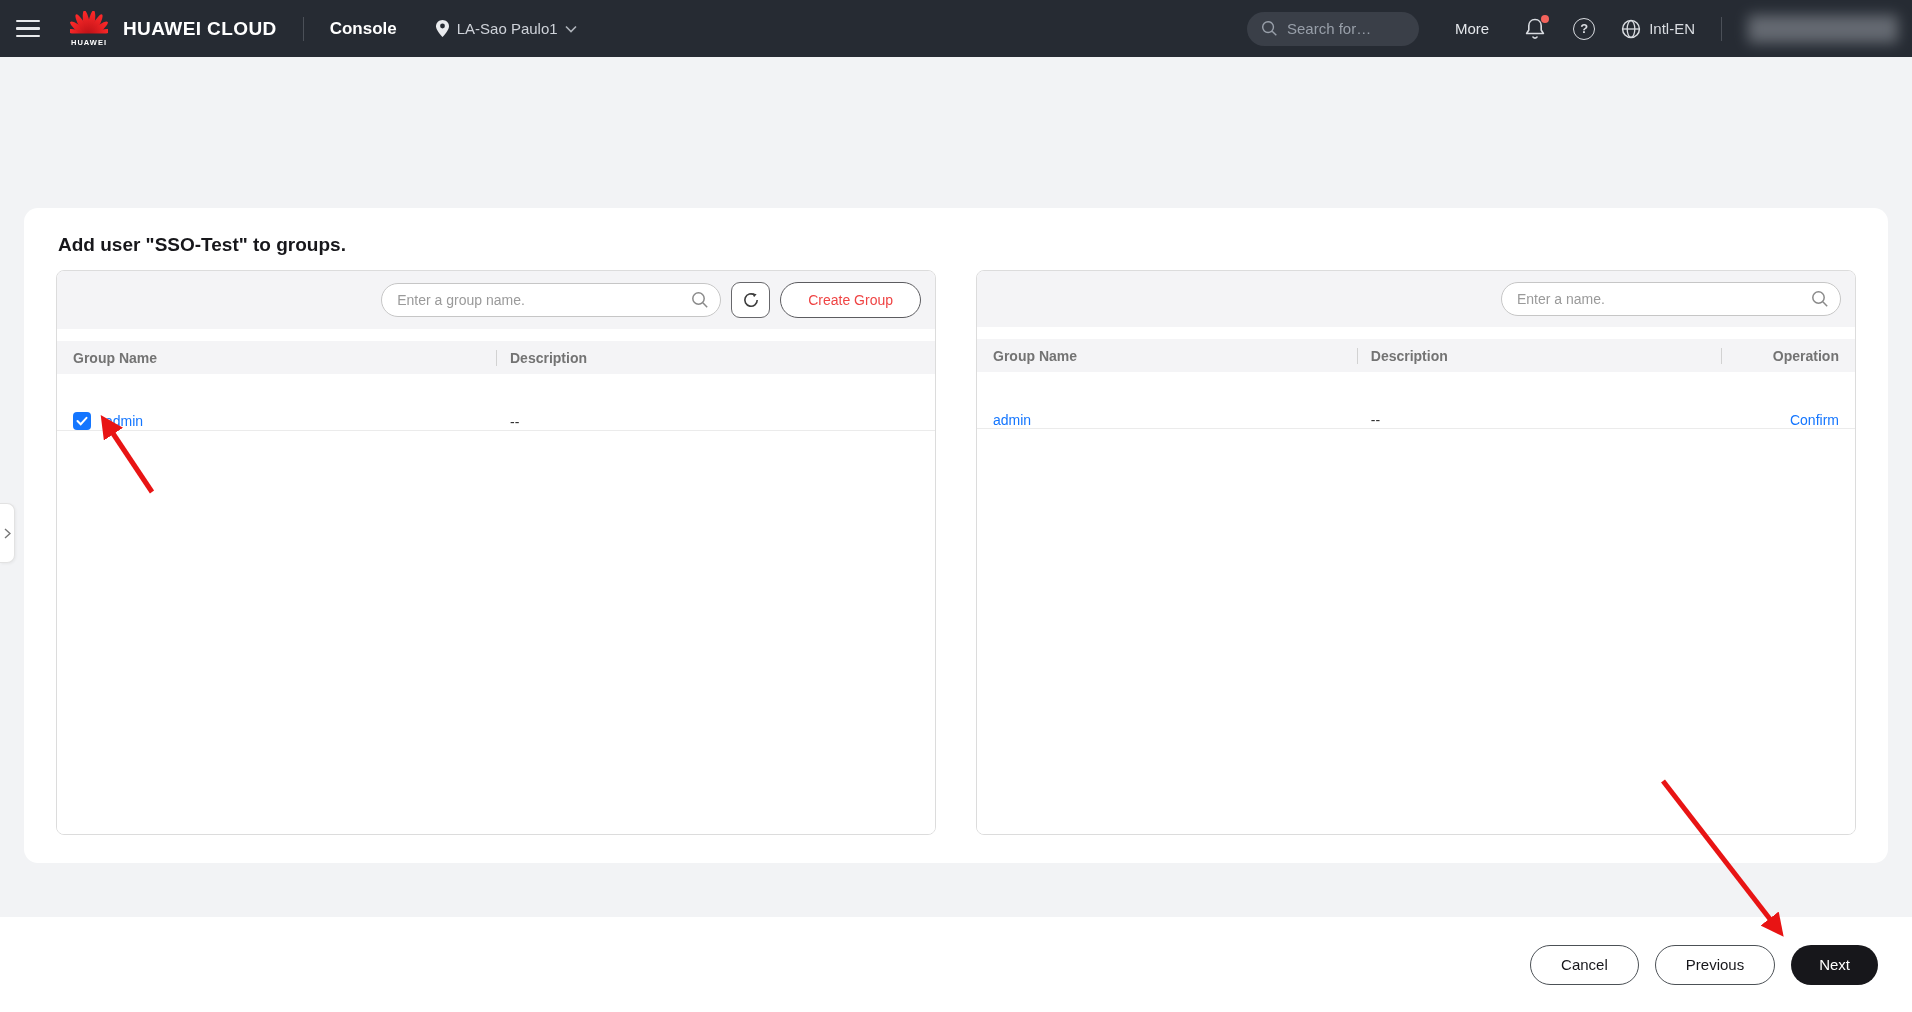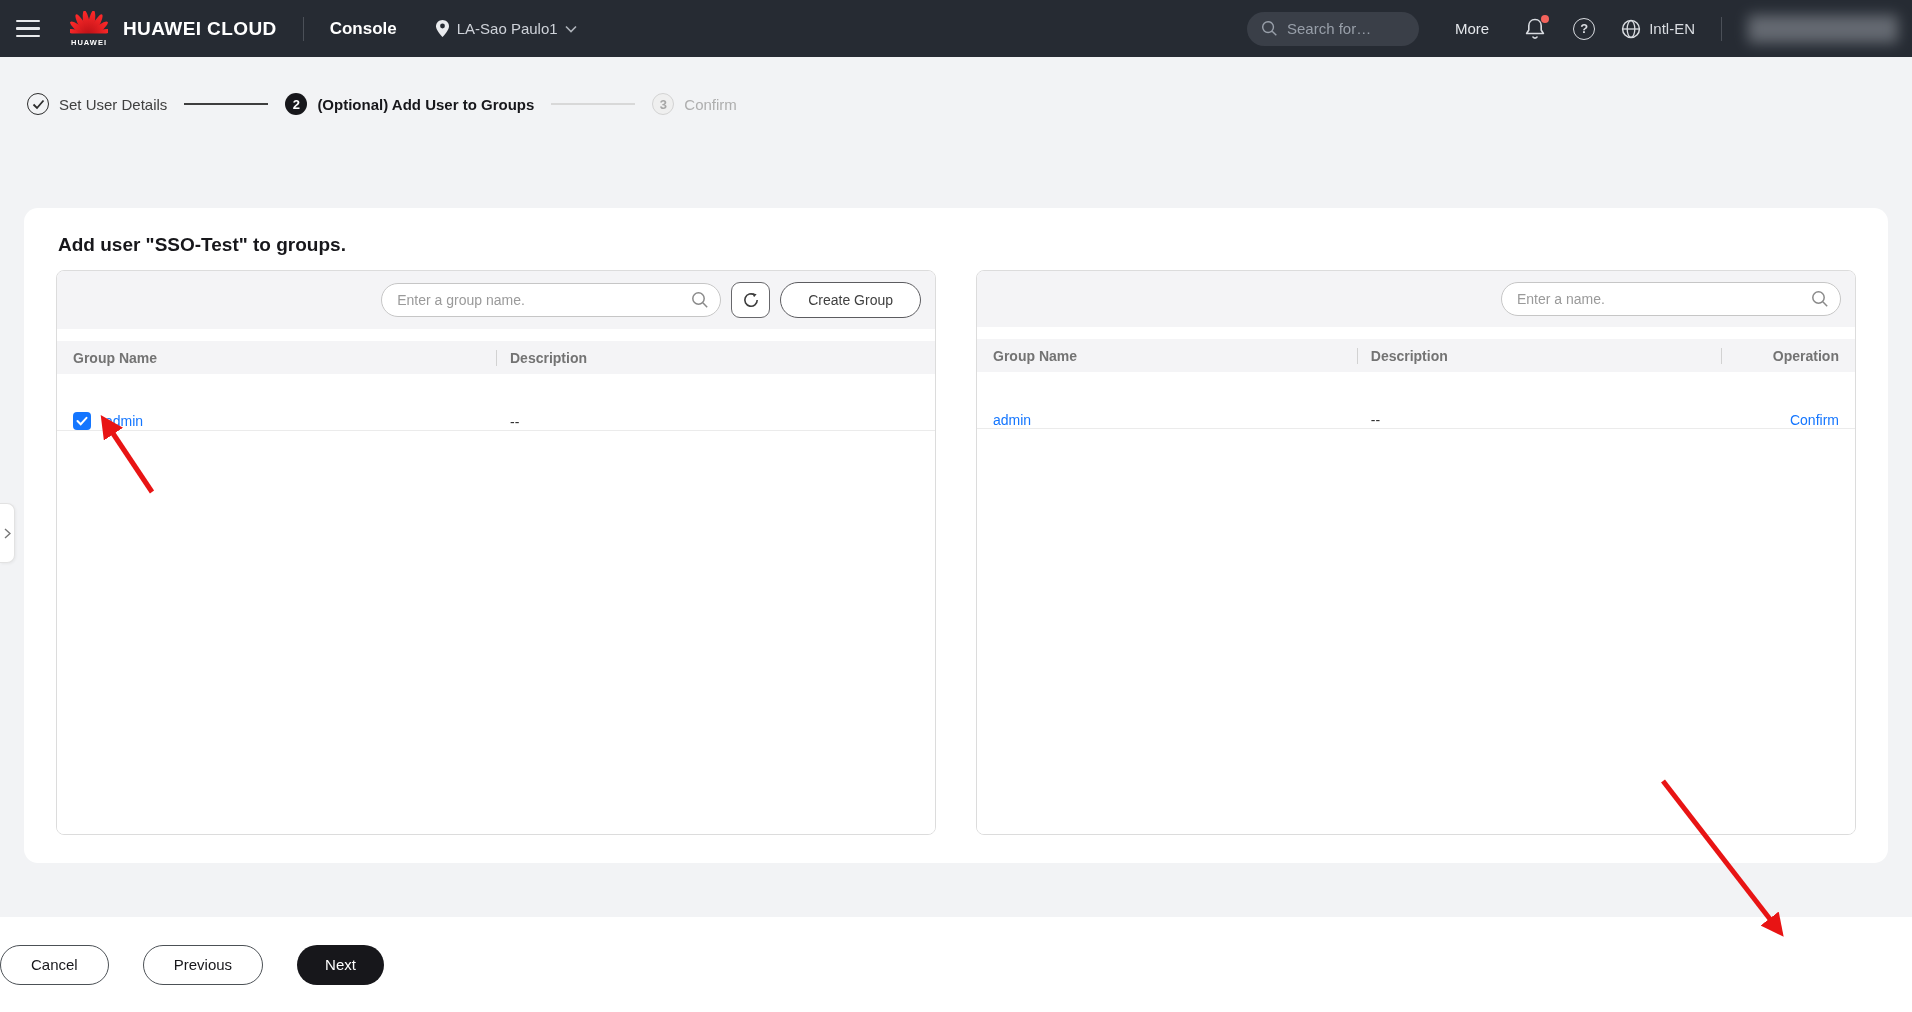--- a/index.html
+++ b/index.html
@@ -97,21 +97,21 @@
     font-family:"Liberation Sans", sans-serif; outline:none;
   }
   .search-wrap input::placeholder { color:#9a9a9a; }
   .search-wrap .mag { position:absolute; right:12px; top:8px; }
   .icon-btn {
     width:39px; height:36px; border:1px solid #67676b; border-radius:9px;
     background:#fff; display:flex; align-items:center; justify-content:center; cursor:pointer;
   }
   .pill-btn {
     height:36px; padding:0 27px; border:1px solid #5c5c60; border-radius:18px;
-    background:#fff; font-size:14px; color:#404040; cursor:pointer;
+    background:#fff; font-size:14px; color:#ef4444; cursor:pointer;
     font-family:"Liberation Sans", sans-serif;
   }
   .thead { display:flex; align-items:center; background:#f4f4f6; height:33px; padding:0 16px; }
   .th { font-size:14px; font-weight:bold; color:#737373; position:relative; }
   .th:not(:first-child) { padding-left:14px; }
   .th:not(:first-child)::before {
     content:""; position:absolute; left:0; top:50%; transform:translateY(-50%);
     width:1px; height:16px; background:#d2d2d2;
   }
   .trow { display:flex; align-items:flex-end; height:57px; padding:0 16px; border-bottom:1px solid #ebebeb; font-size:14px; color:#333; }
@@ -130,21 +130,21 @@
   .side-tab {
     position:absolute; left:0; top:503px; width:15px; height:60px; background:#fff;
     border:1px solid #e2e2e2; border-left:none; border-radius:0 8px 8px 0;
     display:flex; align-items:center; justify-content:center; color:#767676;
     font-size:13px; cursor:pointer; box-shadow:1px 1px 3px rgba(0,0,0,.05);
   }
 
   
   .footer {
     position:absolute; left:0; right:0; bottom:0; height:95px; background:#fff;
-    display:flex; align-items:center; justify-content:flex-start; gap:34px; padding-right:34px;
+    display:flex; align-items:center; justify-content:flex-end; gap:16px; padding-right:34px;
   }
   .btn {
     height:40px; border-radius:20px; font-size:15px; cursor:pointer;
     font-family:"Liberation Sans", sans-serif; background:#fff;
     border:1.5px solid #4c5156; color:#17171b; padding:0 30px;
   }
   .btn-primary { background:#17171b; border:none; color:#fff; padding:0 28px; }
 
   
   .arrows { position:absolute; inset:0; pointer-events:none; z-index:20; }
@@ -220,40 +220,20 @@
         <ellipse cx="10" cy="10" rx="3.8" ry="8.4" fill="none" stroke="#d9dce1" stroke-width="1.3"></ellipse>
         <line x1="1.6" y1="10" x2="18.4" y2="10" stroke="#d9dce1" stroke-width="1.3"></line>
       </svg>
       <span class="lang-label">Intl-EN</span>
     </div>
     <span class="tb-divider"></span>
     <div class="blur-box"></div>
   </header>
 
 
-  <div class="steps">
-    <div class="step step-done">
-      <span class="step-circle">
-        <svg width="13" height="11" viewBox="0 0 13 11">
-            <polyline points="1.5,5.5 5,9 11.5,1.5" fill="none" stroke="#2d2d2d" stroke-width="1.8"></polyline>
-          </svg>
-      </span>
-      <span class="step-label">Set User Details</span>
-    </div>
-    <span class="connector dark"></span>
-    <div class="step step-current">
-      <span class="step-circle">2</span>
-      <span class="step-label">(Optional) Add User to Groups</span>
-    </div>
-    <span class="connector light"></span>
-    <div class="step step-next">
-      <span class="step-circle">3</span>
-      <span class="step-label">Confirm</span>
-    </div>
-  </div>
 
   <section class="card">
     <h2 class="card-heading">Add user "SSO-Test" to groups.</h2>
     <div class="panels">
 
       <div class="panel lp">
         <div class="panel-toolbar">
           <span class="search-wrap">
             <input type="text" placeholder="Enter a group name." style="">
             <svg class="mag" width="18" height="18" viewBox="0 0 18 18">

